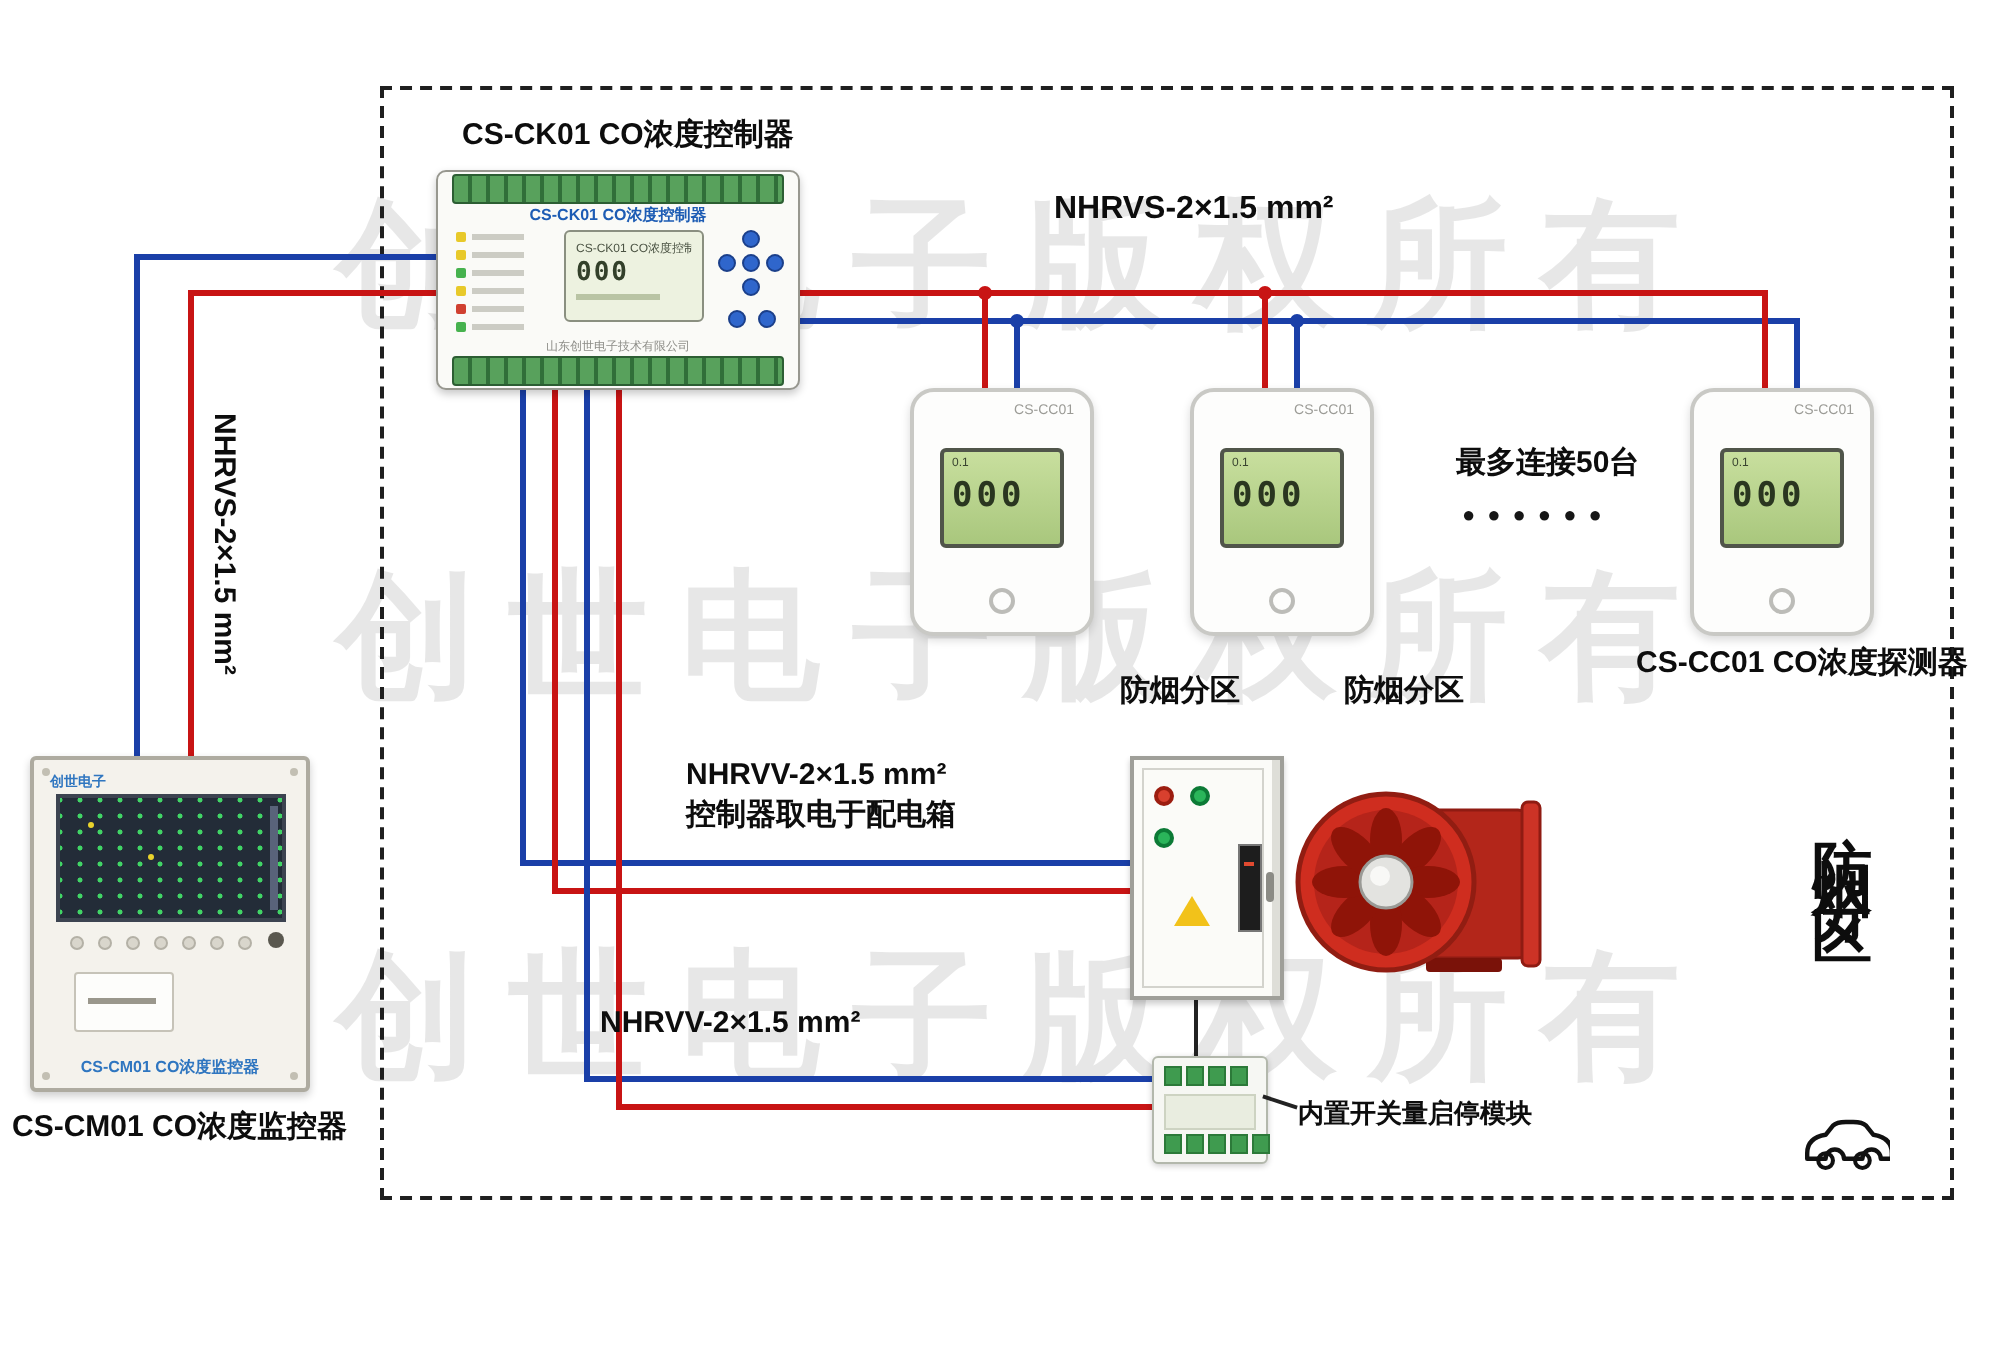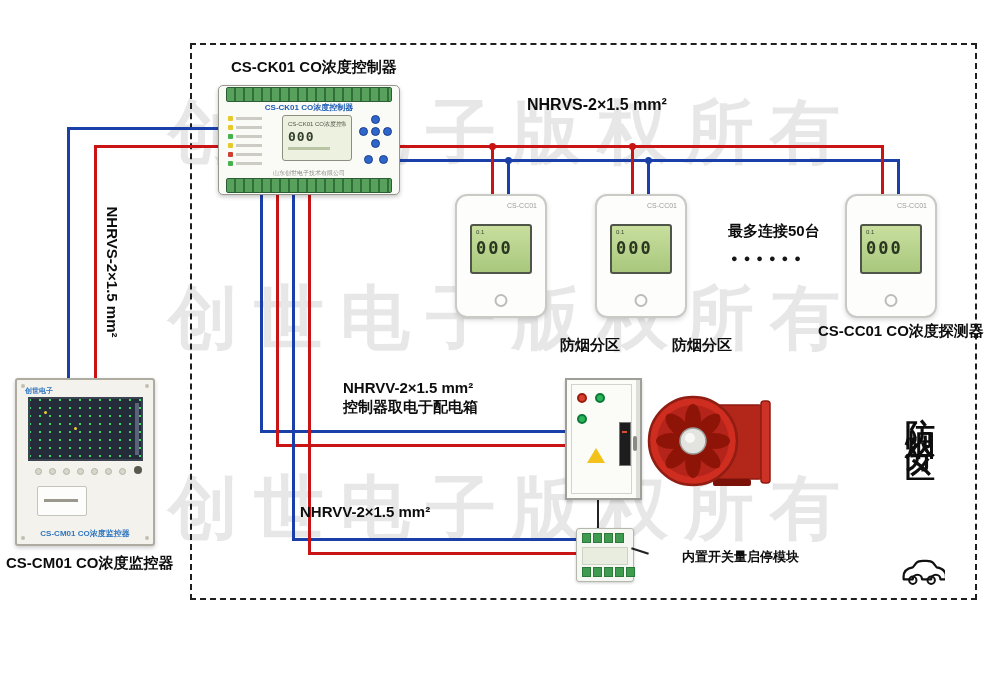--- a/index.html
+++ b/index.html
@@ -326,21 +326,21 @@
   <div class="lbl s16" style="left:527px;top:96px;">NHRVS-2×1.5 mm²</div>
   <div class="lbl s15 rot90" style="left:112px;top:272px;">NHRVS-2×1.5 mm²</div>
   <div class="lbl s15" style="left:728px;top:222px;">最多连接50台</div>
   <div class="dots-row">●●●●●●</div>
   <div class="lbl s15" style="left:818px;top:322px;">CS-CC01 CO浓度探测器</div>
   <div class="lbl s15" style="left:560px;top:336px;">防烟分区</div>
   <div class="lbl s15" style="left:672px;top:336px;">防烟分区</div>
   <div class="lbl s15" style="left:343px;top:379px;">NHRVV-2×1.5 mm²</div>
   <div class="lbl s15" style="left:343px;top:398px;">控制器取电于配电箱</div>
   <div class="lbl s15" style="left:300px;top:503px;">NHRVV-2×1.5 mm²</div>
-  <div class="lbl s13" style="left:649px;top:548px;margin-left:33px;">内置开关量启停模块</div>
+  <div class="lbl s13" style="left:649px;top:548px;">内置开关量启停模块</div>
 
   <div class="zone">防烟分区</div>
   <div class="car">
     <svg width="46" height="32" viewBox="0 0 50 32">
       <path d="M5 21 c0 -6 4 -9 10 -10 l4 -5 c1.5 -1.5 4 -2 7 -2 h4 c3 0 5.5 .5 7 2 l4 5 c6 1 10 4 10 10 v3 h-6 a5 5 0 0 0 -10 0 h-10 a5 5 0 0 0 -10 0 h-10 z" fill="none" stroke="#111" stroke-width="2.4" stroke-linejoin="round"></path>
       <circle cx="15" cy="25" r="4" fill="none" stroke="#111" stroke-width="2.2"></circle>
       <circle cx="35" cy="25" r="4" fill="none" stroke="#111" stroke-width="2.2"></circle>
     </svg>
   </div>
 

